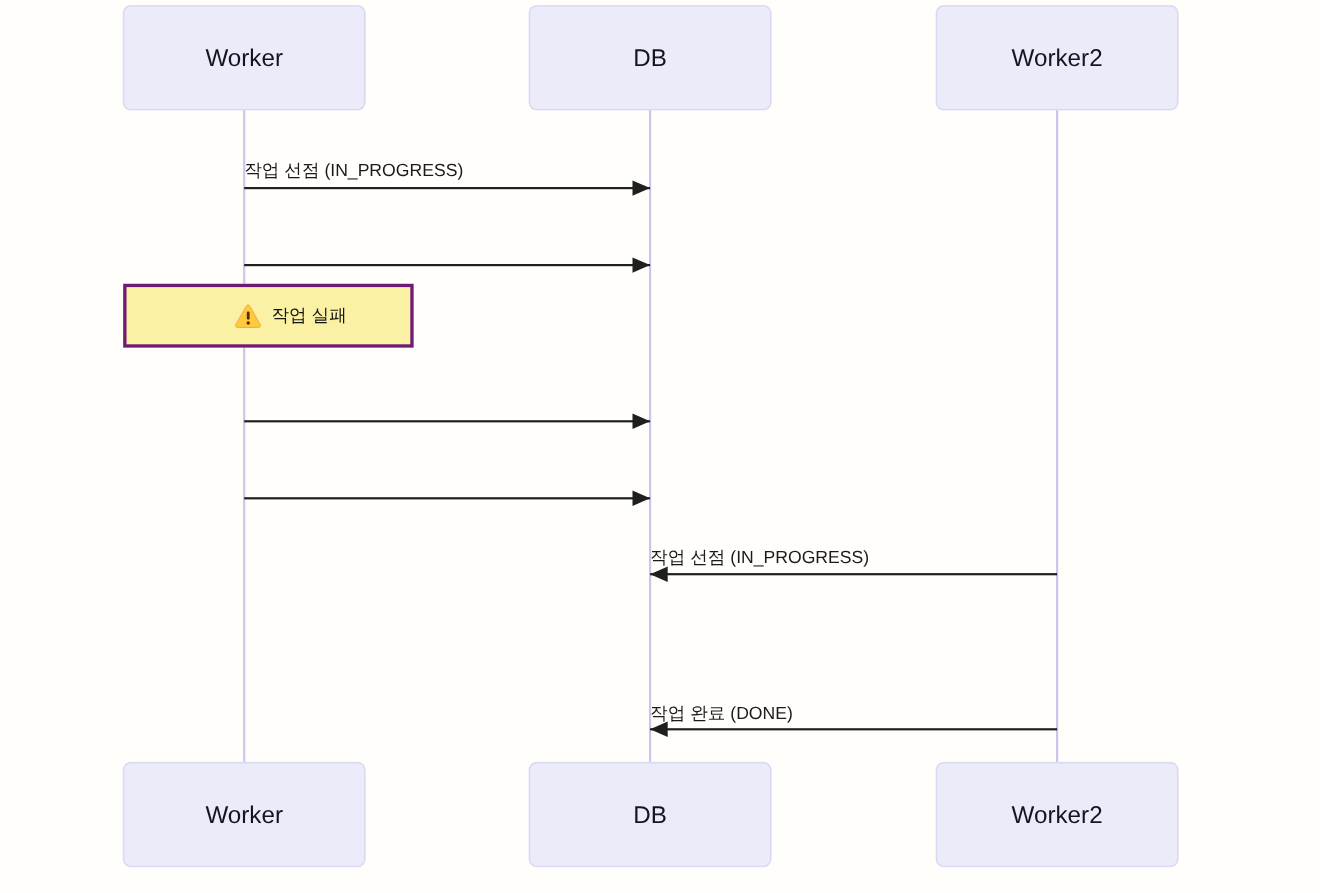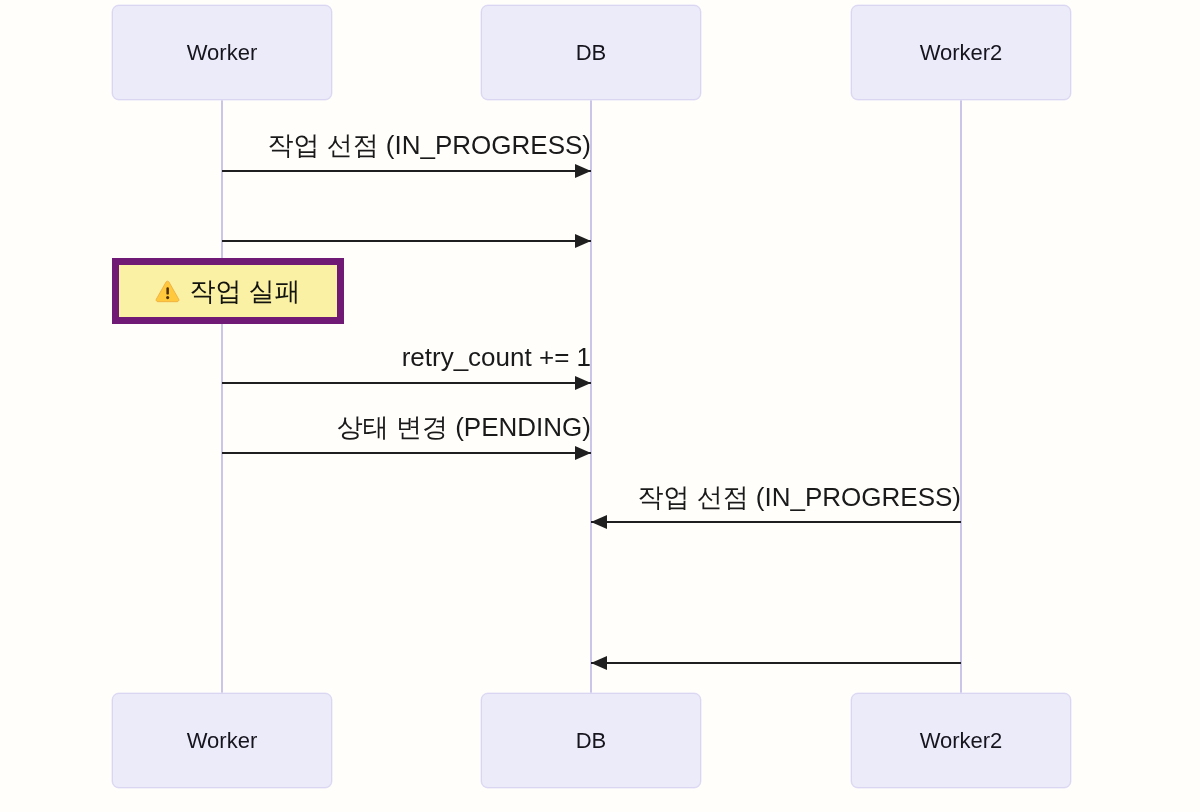--- a/index.html
+++ b/index.html
@@ -24,22 +24,22 @@
   .actor-worker2-bot  { left:851px; top:693px; }
 
   .lifeline {
     position:absolute; top:99px; height:595px; width:2px; background:#CBC5E9;
   }
   .lifeline-worker  { left:221px; }
   .lifeline-db      { left:590px; }
   .lifeline-worker2 { left:960px; }
 
   .msg-label {
-    position:absolute; font-size:26px; text-align:right;
-    line-height:28px; white-space:nowrap;
+    position:absolute; font-size:16px; text-align:left;
+    line-height:28px; white-space:nowrap;margin-top:11px;
   }
   .lbl-left  { left:222px; width:369px; }
   .lbl-right { left:591px; width:370px; }
   .lbl-1 { top:131px; }
   .lbl-2 { top:201px; }
   .lbl-3 { top:343px; }
   .lbl-4 { top:413px; }
   .lbl-5 { top:483px; }
   .lbl-6 { top:625px; }
 
@@ -58,23 +58,23 @@
   .head-right { border-left:16px solid #1F1F1F; left:575px; }
   .head-left  { border-right:16px solid #1F1F1F; left:591px; }
   .head-1 { top:164px; }
   .head-2 { top:234px; }
   .head-3 { top:376px; }
   .head-4 { top:446px; }
   .head-5 { top:515px; }
   .head-6 { top:656px; }
 
   .note {
-    position:absolute; background:#FAF1A5; border:7px solid #701a75;
+    position:absolute; background:#FAF1A5; border:3px solid #701a75;
     display:flex; align-items:center; justify-content:center; gap:9px;
-    font-size:26px; color:#14140F;
+    font-size:16px; color:#14140F;padding-left:40px;
   }
   .note-fail    { left:112px; top:258px; width:218px; height:52px; }
   .note-success { left:851px; top:537px; width:218px; height:55px; }
 
   .icon { display:inline-flex; flex:0 0 auto; }
 </style>
 </head>
 <body>
 
 <div class="stage">
@@ -104,33 +104,32 @@
     <span class="icon">
       <svg width="25" height="23" viewBox="0 0 25 23" aria-hidden="true">
         <path d="M11.1 1.9 L1.3 19.2 a1.7 1.7 0 0 0 1.5 2.5 h19.4 a1.7 1.7 0 0 0 1.5-2.5 L13.9 1.9 a1.7 1.7 0 0 0-2.8 0 Z" fill="#FFC83D" stroke="#ECA93B" stroke-width="0.8"></path>
         <rect x="11.4" y="7.2" width="2.5" height="7.4" rx="1.2" fill="#4A3000"></rect>
         <circle cx="12.65" cy="17.6" r="1.55" fill="#4A3000"></circle>
       </svg>
     </span>
     <span>작업 실패</span>
   </div>
 
-  <div class="msg-label lbl-left lbl-3">retry_count += 1</div>
   <div class="msg-line line-left line-3"></div>
   <div class="arrowhead head-right head-3"></div>
 
-  <div class="msg-label lbl-left lbl-4">상태 변경 (PENDING)</div>
   <div class="msg-line line-left line-4"></div>
   <div class="arrowhead head-right head-4"></div>
 
   <div class="msg-label lbl-right lbl-5">작업 선점 (IN_PROGRESS)</div>
   <div class="msg-line line-right line-5"></div>
   <div class="arrowhead head-left head-5"></div>
 
 
+  <div class="msg-label lbl-right lbl-6">작업 완료 (DONE)</div>
   <div class="msg-line line-right line-6"></div>
   <div class="arrowhead head-left head-6"></div>
 
   <div class="actor actor-worker-bot">
     <span>Worker</span>
   </div>
   <div class="actor actor-db-bot">
     <span>DB</span>
   </div>
   <div class="actor actor-worker2-bot">

